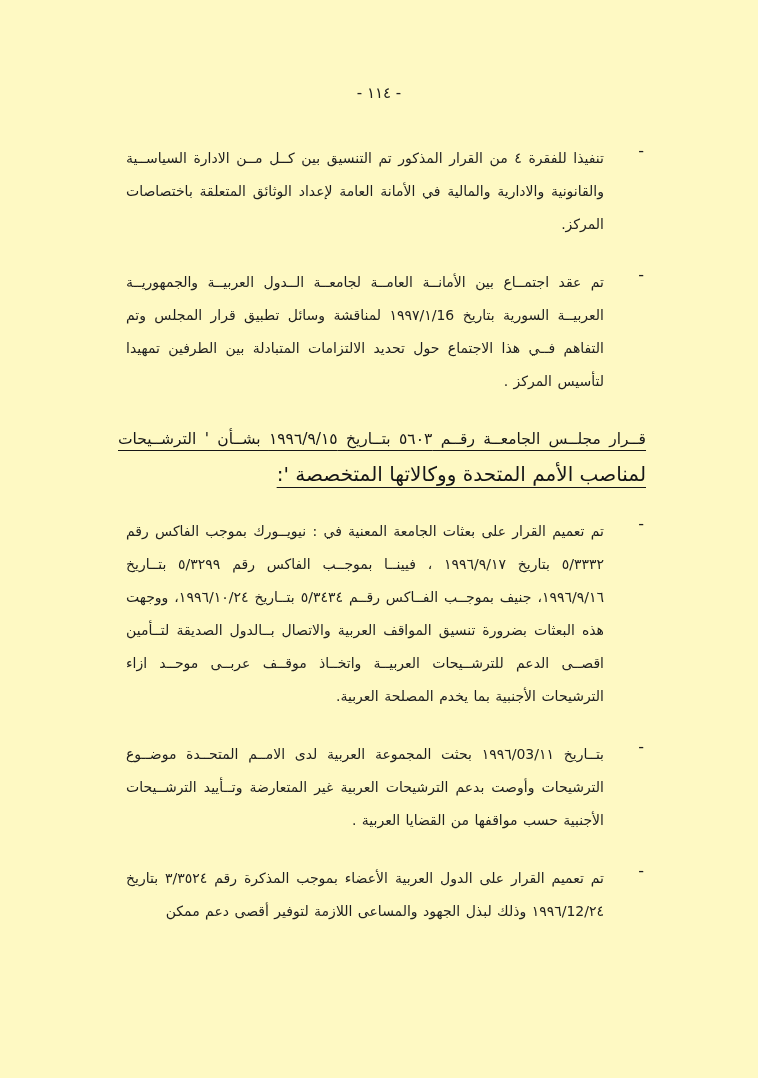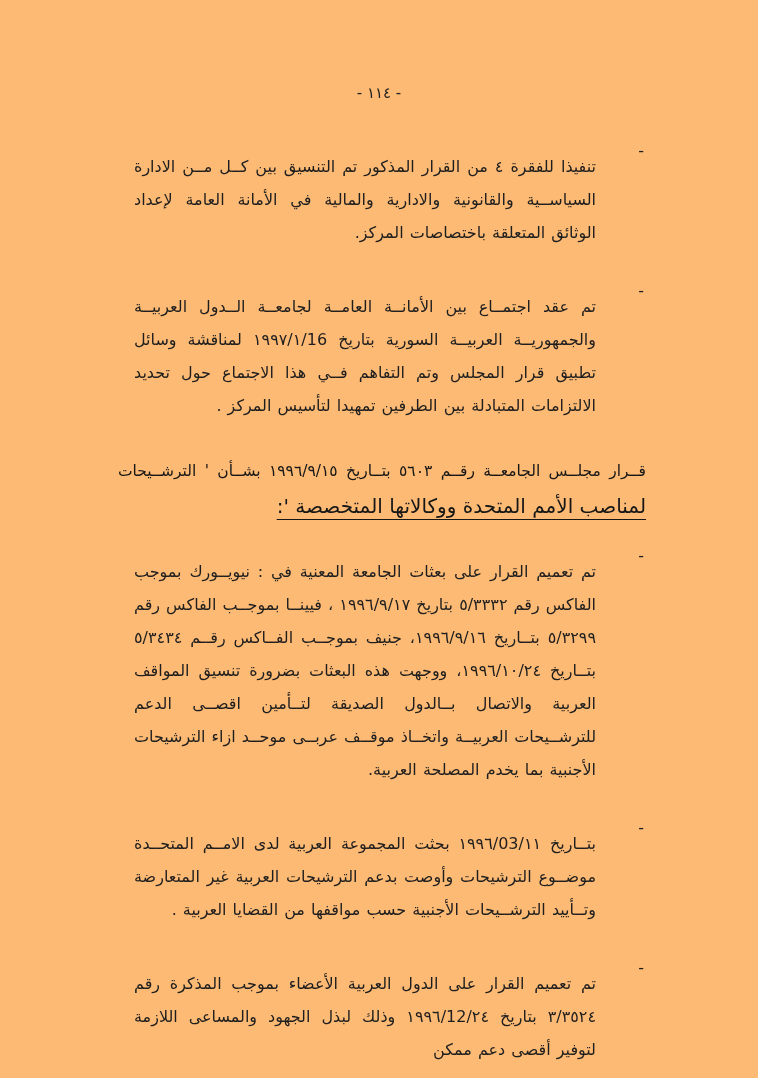--- a/index.html
+++ b/index.html
@@ -5,21 +5,21 @@
   html, body {
     margin: 0;
     padding: 0;
     background: #e8e8e8;
   }
   .sheet {
     position: relative;
     width: 758px;
     height: 1078px;
     margin: 0 auto;
-    background: #fdba74;
+    background: #fef9c3;
     font-family: "DejaVu Sans", sans-serif;
     color: #1e1e1e;
     overflow: hidden;
   }
   .page-number {
     position: absolute;
     top: 84px;
     left: 0;
     right: 0;
     text-align: center;
@@ -42,35 +42,36 @@
   .bullet .marker {
     flex: 0 0 32px;
     font-size: 16px;
     line-height: 33px;
     text-align: right;
     padding-right: 2px;
     color: #1e1e1e;
   }
   .bullet .btext {
     flex: 1 1 auto;
-    margin: 16px;
-    font-size: 16px;
+    margin: 8px;
+    font-size: 14px;
     line-height: 33px;
     text-align: justify;
     word-spacing: 1px;
     color: #1e1e1e;
   }
   .heading {
     margin: 16px 0 15px 0;
   }
   .heading-line1 {
     font-size: 15.5px;
     line-height: 35px;
     text-align: justify;
     text-align-last: justify;
+    text-decoration: underline;
     text-underline-offset: 6px;
     text-decoration-thickness: 1px;
     color: #161616;
   }
   .heading-line2 {
     font-size: 20px;
     line-height: 35px;
     text-align: right;
     text-decoration: underline;
     text-underline-offset: 6px;

